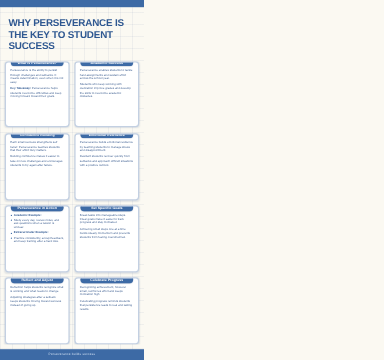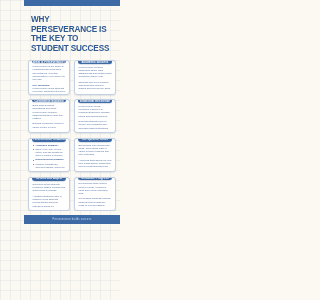--- a/index.html
+++ b/index.html
@@ -22,22 +22,22 @@
       linear-gradient(to right, rgba(150,165,190,0.13) 1px, transparent 1px),
       linear-gradient(to bottom, rgba(150,165,190,0.13) 1px, transparent 1px);
     background-size:10px 10px;
     pointer-events:none;
     z-index:0;
   }
 
   .page {
     position:relative;
     z-index:1;
-    width:120px; height:224px;
-    display:flex; flex-direction:column;padding-left:24px;
+    width:120px; height:300px;
+    display:flex; flex-direction:column;
   }
 
   .top-bar {
     height:6px;
     background:#3d6aa5;
     flex:0 0 auto;
   }
 
   .title-block {
     padding:9px 7px 7px 7px;

